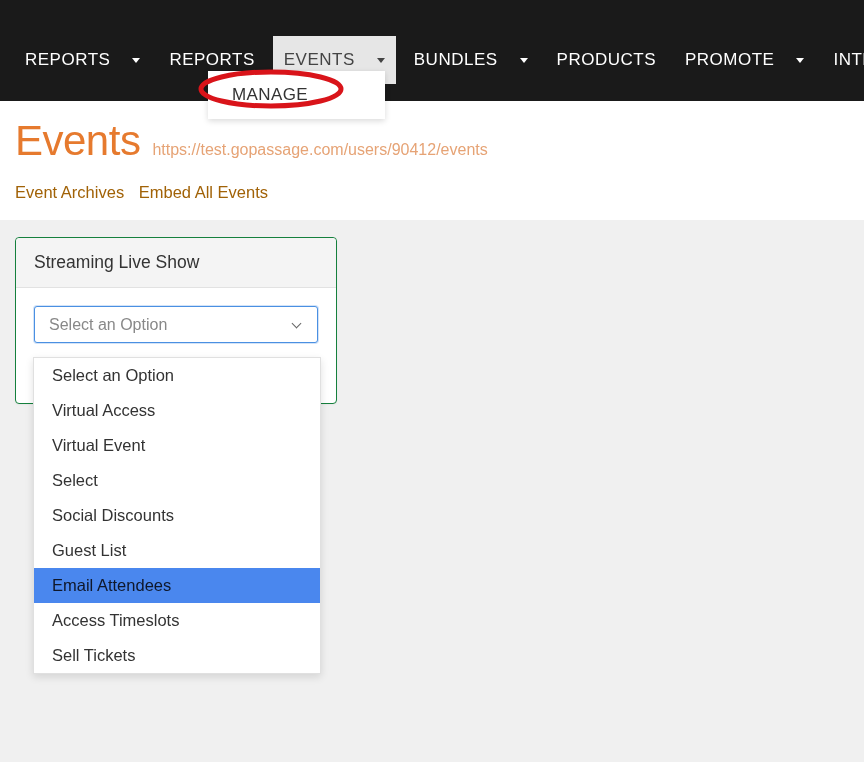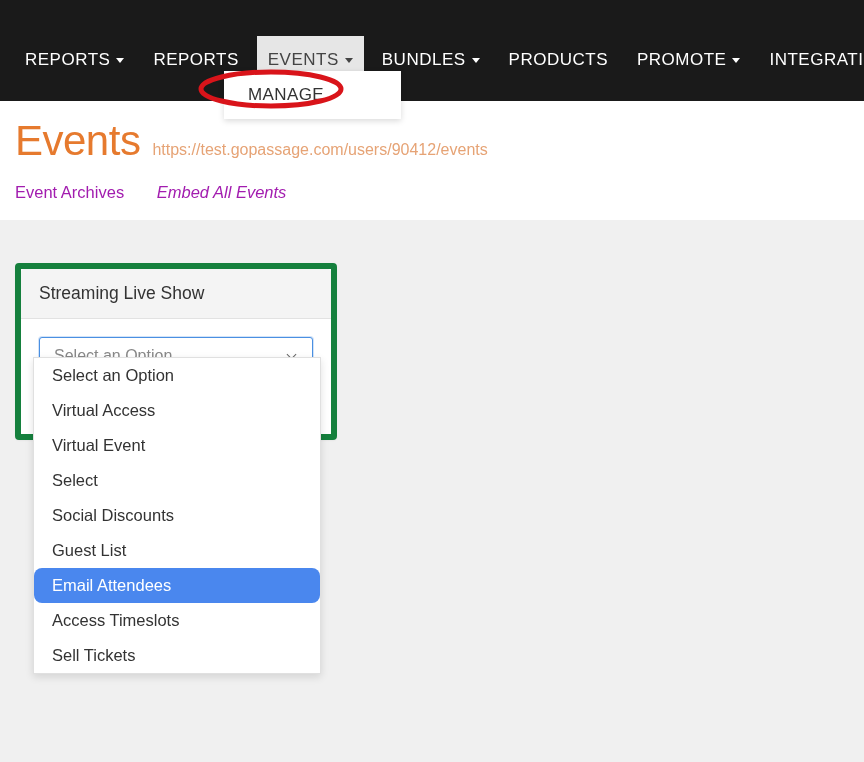--- a/index.html
+++ b/index.html
@@ -20,41 +20,41 @@
       padding-left: 14px;
       padding-top: 18px;
     }
     .nav-item {
       color: #fff;
       font-size: 17px;
       letter-spacing: 0.5px;
       padding: 14px 11px 14px 11px;
       display: flex;
       align-items: center;
-      gap: 6px;
+      gap: 22px;
       cursor: pointer;
       white-space: nowrap;
     }
     .nav-item + .nav-item { margin-left: 7px; }
     .nav-item.active {
       background: #e6e6e6;
       color: #444;
     }
     .caret {
       width: 0; height: 0;
       border-left: 4px solid transparent;
       border-right: 4px solid transparent;
       border-top: 5px solid currentColor;
       display: inline-block;
       margin-top: 2px;
     }
     .submenu {
       position: absolute;
       top: 71px;
-      left: 224px;
+      left: 208px;
       width: 177px;
       background: #fff;
       box-shadow: 0 2px 6px rgba(0,0,0,0.15);
       padding: 6px 0;
       z-index: 50;
     }
     .submenu-item {
       padding: 8px 24px;
       font-size: 17px;
       letter-spacing: 0.4px;
@@ -85,29 +85,29 @@
       color: #e6a375;
       margin-left: 12px;
       position: relative;
       top: -6px;
     }
     .sublinks {
       margin-top: 18px;
       font-size: 16.5px;
     }
     .sublink {
-      color: #a21caf;
-      cursor: pointer;
-    }
-    .sublink + .sublink { margin-left: 28px; font-style: italic; }
+      color: #a16207;
+      cursor: pointer;
+    }
+    .sublink + .sublink { margin-left: 10px; }
     .panel {
-      margin: 43px 15px 0 15px;
+      margin: 17px 15px 0 15px;
       width: 322px;
       background: #fff;
-      border: 6px solid #15803d;
+      border: 1px solid #15803d;
       border-radius: 4px;
       box-shadow: 0 1px 2px rgba(0,0,0,0.04);
     }
     .panel-header {
       background: #f4f4f4;
       border-bottom: 1px solid #e2e2e2;
       padding: 14px 18px;
       font-size: 17.5px;
       color: #333;
       border-radius: 4px 4px 0 0;
@@ -155,22 +155,21 @@
       z-index: 40;
     }
     .dropdown-option {
       padding: 8px 18px;
       font-size: 16.5px;
       color: #333;
       cursor: pointer;
     }
     .dropdown-option.highlighted {
       background: #4a87ee;
-      color: #ffffff;
-      border-radius: 8px;
+      color: #0f172a;
     }
     .title-row { display: flex; align-items: flex-end; flex-wrap: wrap; }
   </style>
 </head>
 <body>
 
 <div class="navbar">
   <div class="nav-item">
     <span>REPORTS</span>
     <span class="caret"></span>

